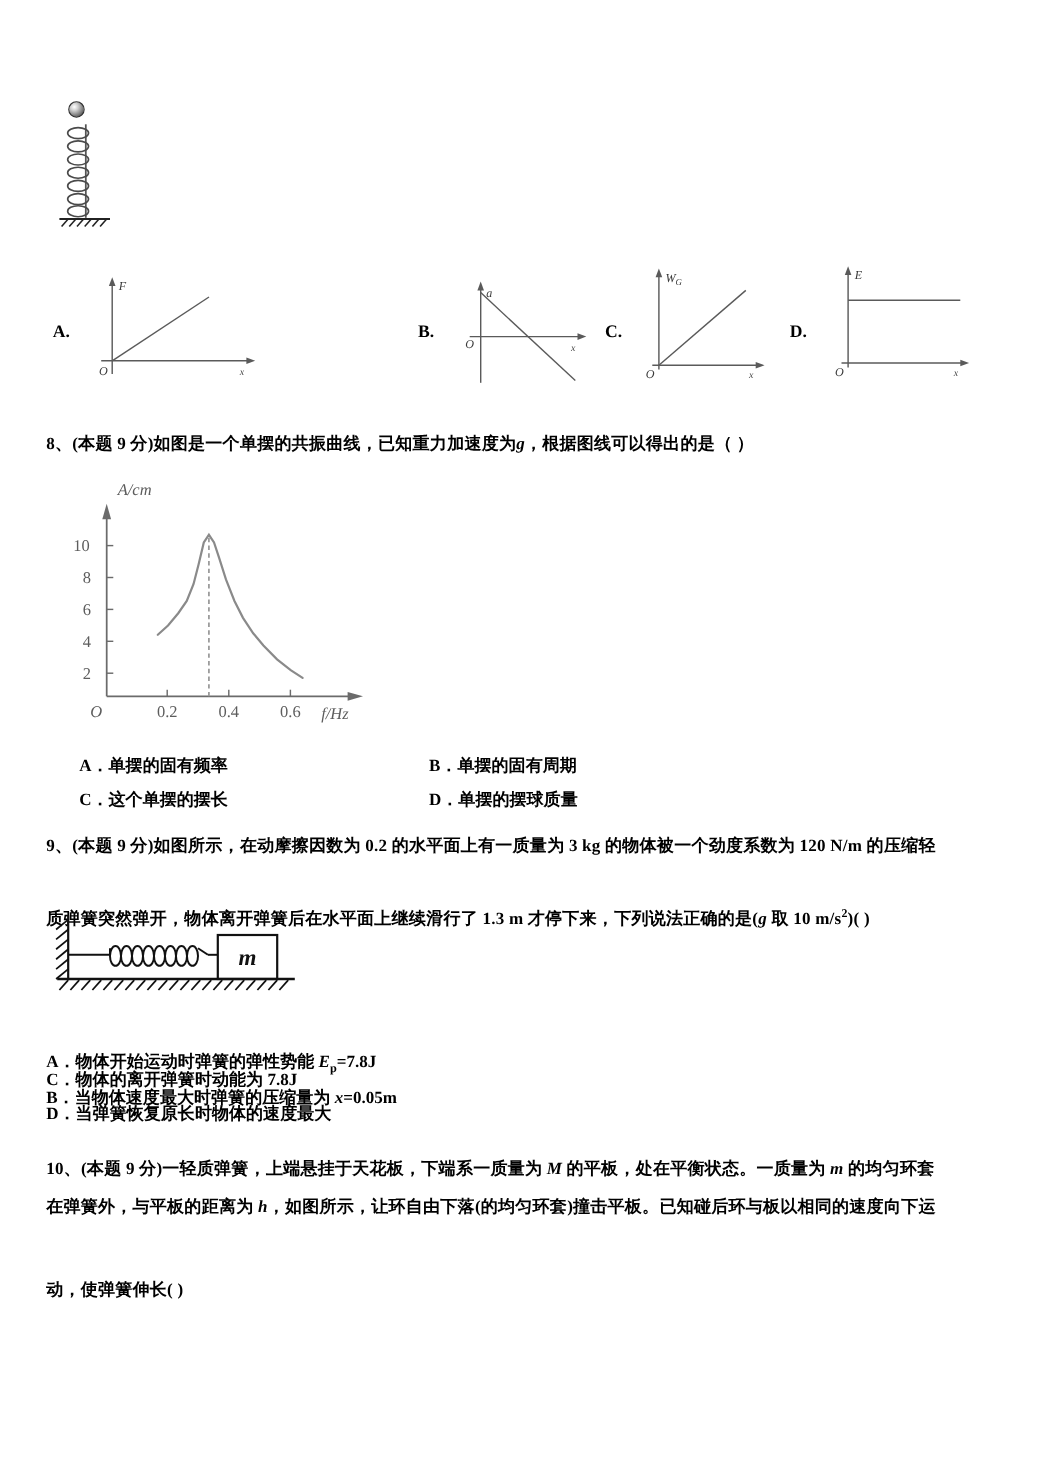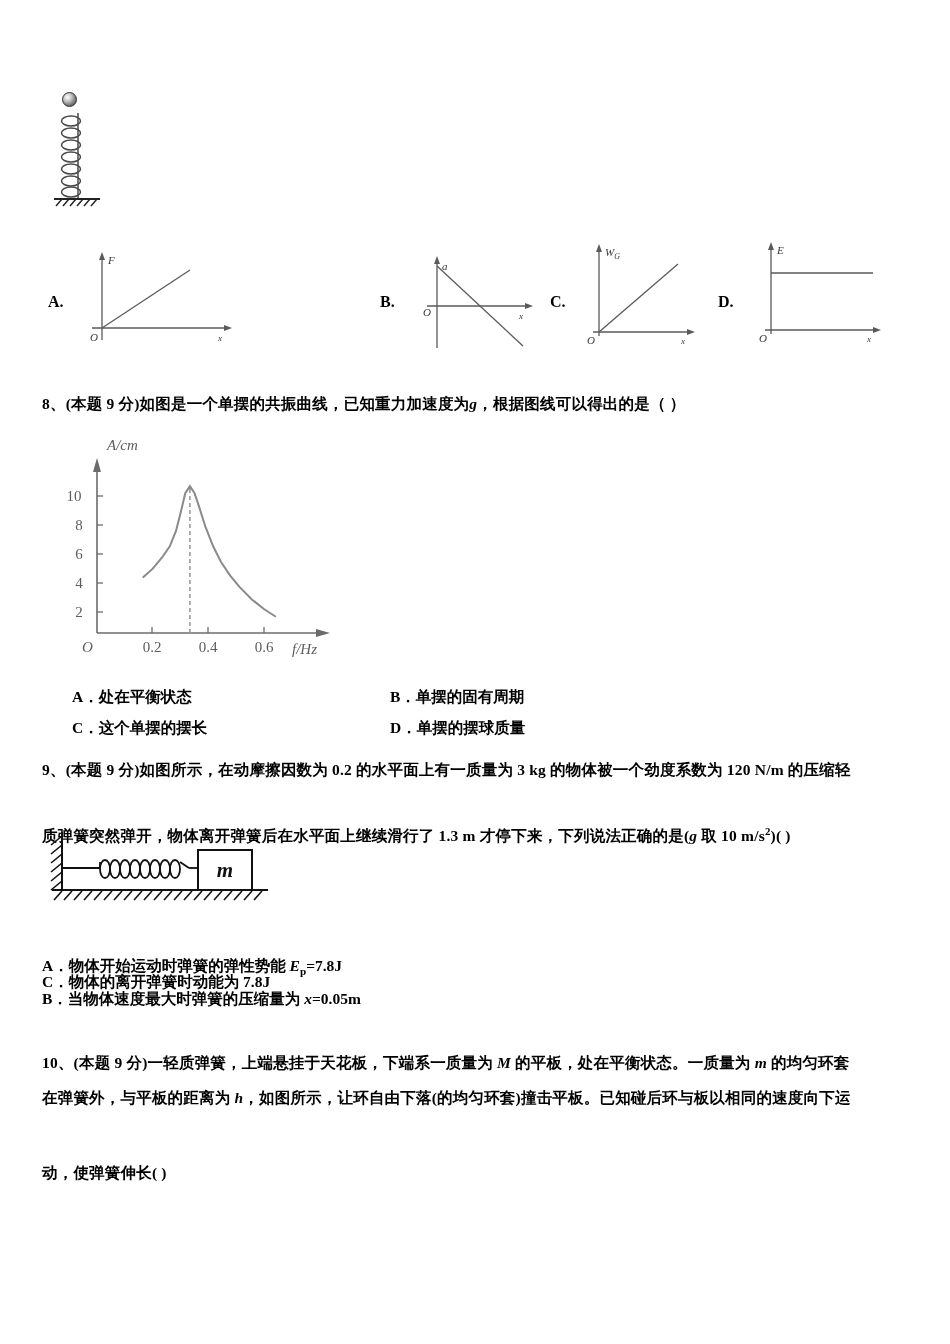--- a/index.html
+++ b/index.html
@@ -194,21 +194,21 @@
     <text class="ctxt ctxt-i" x="55" y="22">A/cm</text>
     <text class="ctxt ctxt-i" x="240" y="226">f/Hz</text>
     <text class="ctxt ctxt-i" x="30" y="224">O</text>
 
     <line class="chart-dash" x1="137.91666666666669" y1="205" x2="137.91666666666669" y2="58.17796610169492"></line>
 
     <path class="chart-curve" d="M 91.46,149.07 L 100.75,140.68 L 110.04,129.49 L 117.78,118.31 L 123.98,102.92 L 128.63,84.75 L 133.27,65.17 L 137.92,58.18 L 142.56,65.17 L 147.21,79.15 L 153.40,98.73 L 161.15,118.31 L 168.89,133.69 L 178.18,147.67 L 187.47,158.86 L 199.86,171.44 L 212.25,181.23 L 223.09,188.22"></path>
   </svg>
 
   <div class="opt" style="left:72px; top:687px;">
-    <span>A．</span><span>处在平衡状态</span>
+    <span>A．</span><span>单摆的固有频率</span>
   </div>
   <div class="opt" style="left:390px; top:687px;">
     <span>B．</span><span>单摆的固有周期</span>
   </div>
   <div class="opt" style="left:72px; top:718px;">
     <span>C．</span><span>这个单摆的摆长</span>
   </div>
   <div class="opt" style="left:390px; top:718px;">
     <span>D．</span><span>单摆的摆球质量</span>
   </div>
@@ -281,20 +281,23 @@
 
   <div class="opt" style="left:42px; top:956px;">
     <span>A．</span><span>物体开始运动时弹簧的弹性势能 </span><span class="it">E</span><sub>p</sub><span>=7.8J</span>
   </div>
   <div class="opt" style="left:42px; top:941px;margin-top:48px;">
     <span>B．</span><span>当物体速度最大时弹簧的压缩量为 </span><span class="it">x</span><span>=0.05m</span>
   </div>
   <div class="opt" style="left:42px; top:972px;">
     <span>C．</span><span>物体的离开弹簧时动能为 7.8J</span>
   </div>
+  <div class="opt" style="left:42px; top:1003px;">
+    <span>D．</span><span>当弹簧恢复原长时物体的速度最大</span>
+  </div>
 
   <div class="qline" style="left:42px; top:1053px;">
     <span class="num">10、</span><span>(本题 9 分)一轻质弹簧，上端悬挂于天花板，下端系一质量为 </span><span class="it">M</span><span> 的平板，处在平衡状态。一质量为 </span><span class="it">m</span><span> 的均匀环套</span>
   </div>
   <div class="qline" style="left:42px; top:1088px;">
     <span>在弹簧外，与平板的距离为 </span><span class="it">h</span><span>，如图所示，让环自由下落(的均匀环套)撞击平板。已知碰后环与板以相同的速度向下运</span>
   </div>
   <div class="qline" style="left:42px; top:1123px;margin-top:40px;">
     <span>动，使弹簧伸长(  )</span>
   </div>

